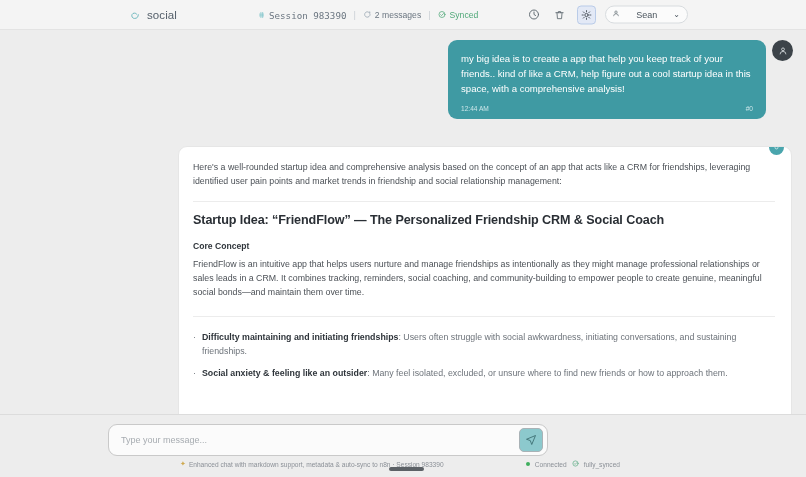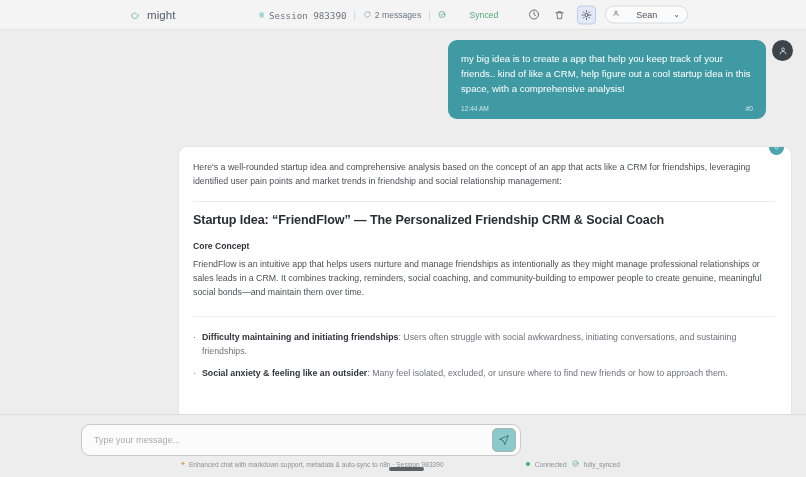--- a/index.html
+++ b/index.html
@@ -37,21 +37,21 @@
   .session-meta {
     position: absolute; left: 258px; top: 50%;
     transform: translateY(-50%);
     display: flex; align-items: center; gap: 7px;
     font-size: 9.2px; color: #6b7681;
     font-family: "DejaVu Sans Mono", monospace;
   }
   .session-meta .chip { display: flex; align-items: center; gap: 4px; }
   .sep { color: #c9cfd4; font-family: "Liberation Sans", sans-serif; }
   .ic { display: inline-block; vertical-align: middle; }
-  .meta-sync { color: #4fa878; font-family: "Liberation Sans", sans-serif; font-size: 8.6px; margin-left: 20px;}
+  .meta-sync { color: #4fa878; font-family: "Liberation Sans", sans-serif; font-size: 8.6px;}
   .meta-msgs { color: #6b7681; font-family: "Liberation Sans", sans-serif; font-size: 8.6px;}
 
   .header-right {
     position: absolute; right: 118px; top: 50%;
     transform: translateY(-50%);
     display: flex; align-items: center; gap: 9px;
   }
   .hbtn {
     width: 17px; height: 17px;
     display: flex; align-items: center; justify-content: center;
@@ -153,21 +153,21 @@
   }
   .bullet .dot {
     position: absolute; left: 0; top: 0; color: #6d737a;
   }
   .bullet b { color: #2f353b; }
 
   
   .composer-wrap {
     flex: 0 0 auto;
     background: #ededed;
-    padding: 9px 186px 0 81px;
+    padding: 9px 186px 0 108px;
     position: relative;
     height: 62px;
   }
   .composer {
     display: flex; align-items: center;
     background: #fbfbfb;
     border: 1px solid #c9c9c9;
     border-radius: 9px;
     height: 32px;
     padding: 0 4px 0 12px;
@@ -212,21 +212,21 @@
 <div id="app">
 
   <div class="header">
 
     <div class="brand">
       <span class="brand-mark">
         <svg width="13" height="13" viewBox="0 0 24 24" fill="none" stroke="#6fb8bd" stroke-width="1.8" stroke-linecap="round">
           <path d="M16 8.5a5 5 0 1 0-4 8 7 7 0 0 0 7-7"></path>
         </svg>
       </span>
-      <span class="brand-name">might</span>
+      <span class="brand-name">social</span>
     </div>
 
     <div class="session-meta">
       <span class="chip">
         <span class="ic">
           <svg width="7" height="7" viewBox="0 0 24 24" fill="none" stroke="#79c2c7" stroke-width="2.4" stroke-linecap="round">
             <path d="M5 9h14M5 15h14M10 3v18M16 3v18"></path>
           </svg>
         </span>
         <span id="sessLbl">Session 983390</span>

